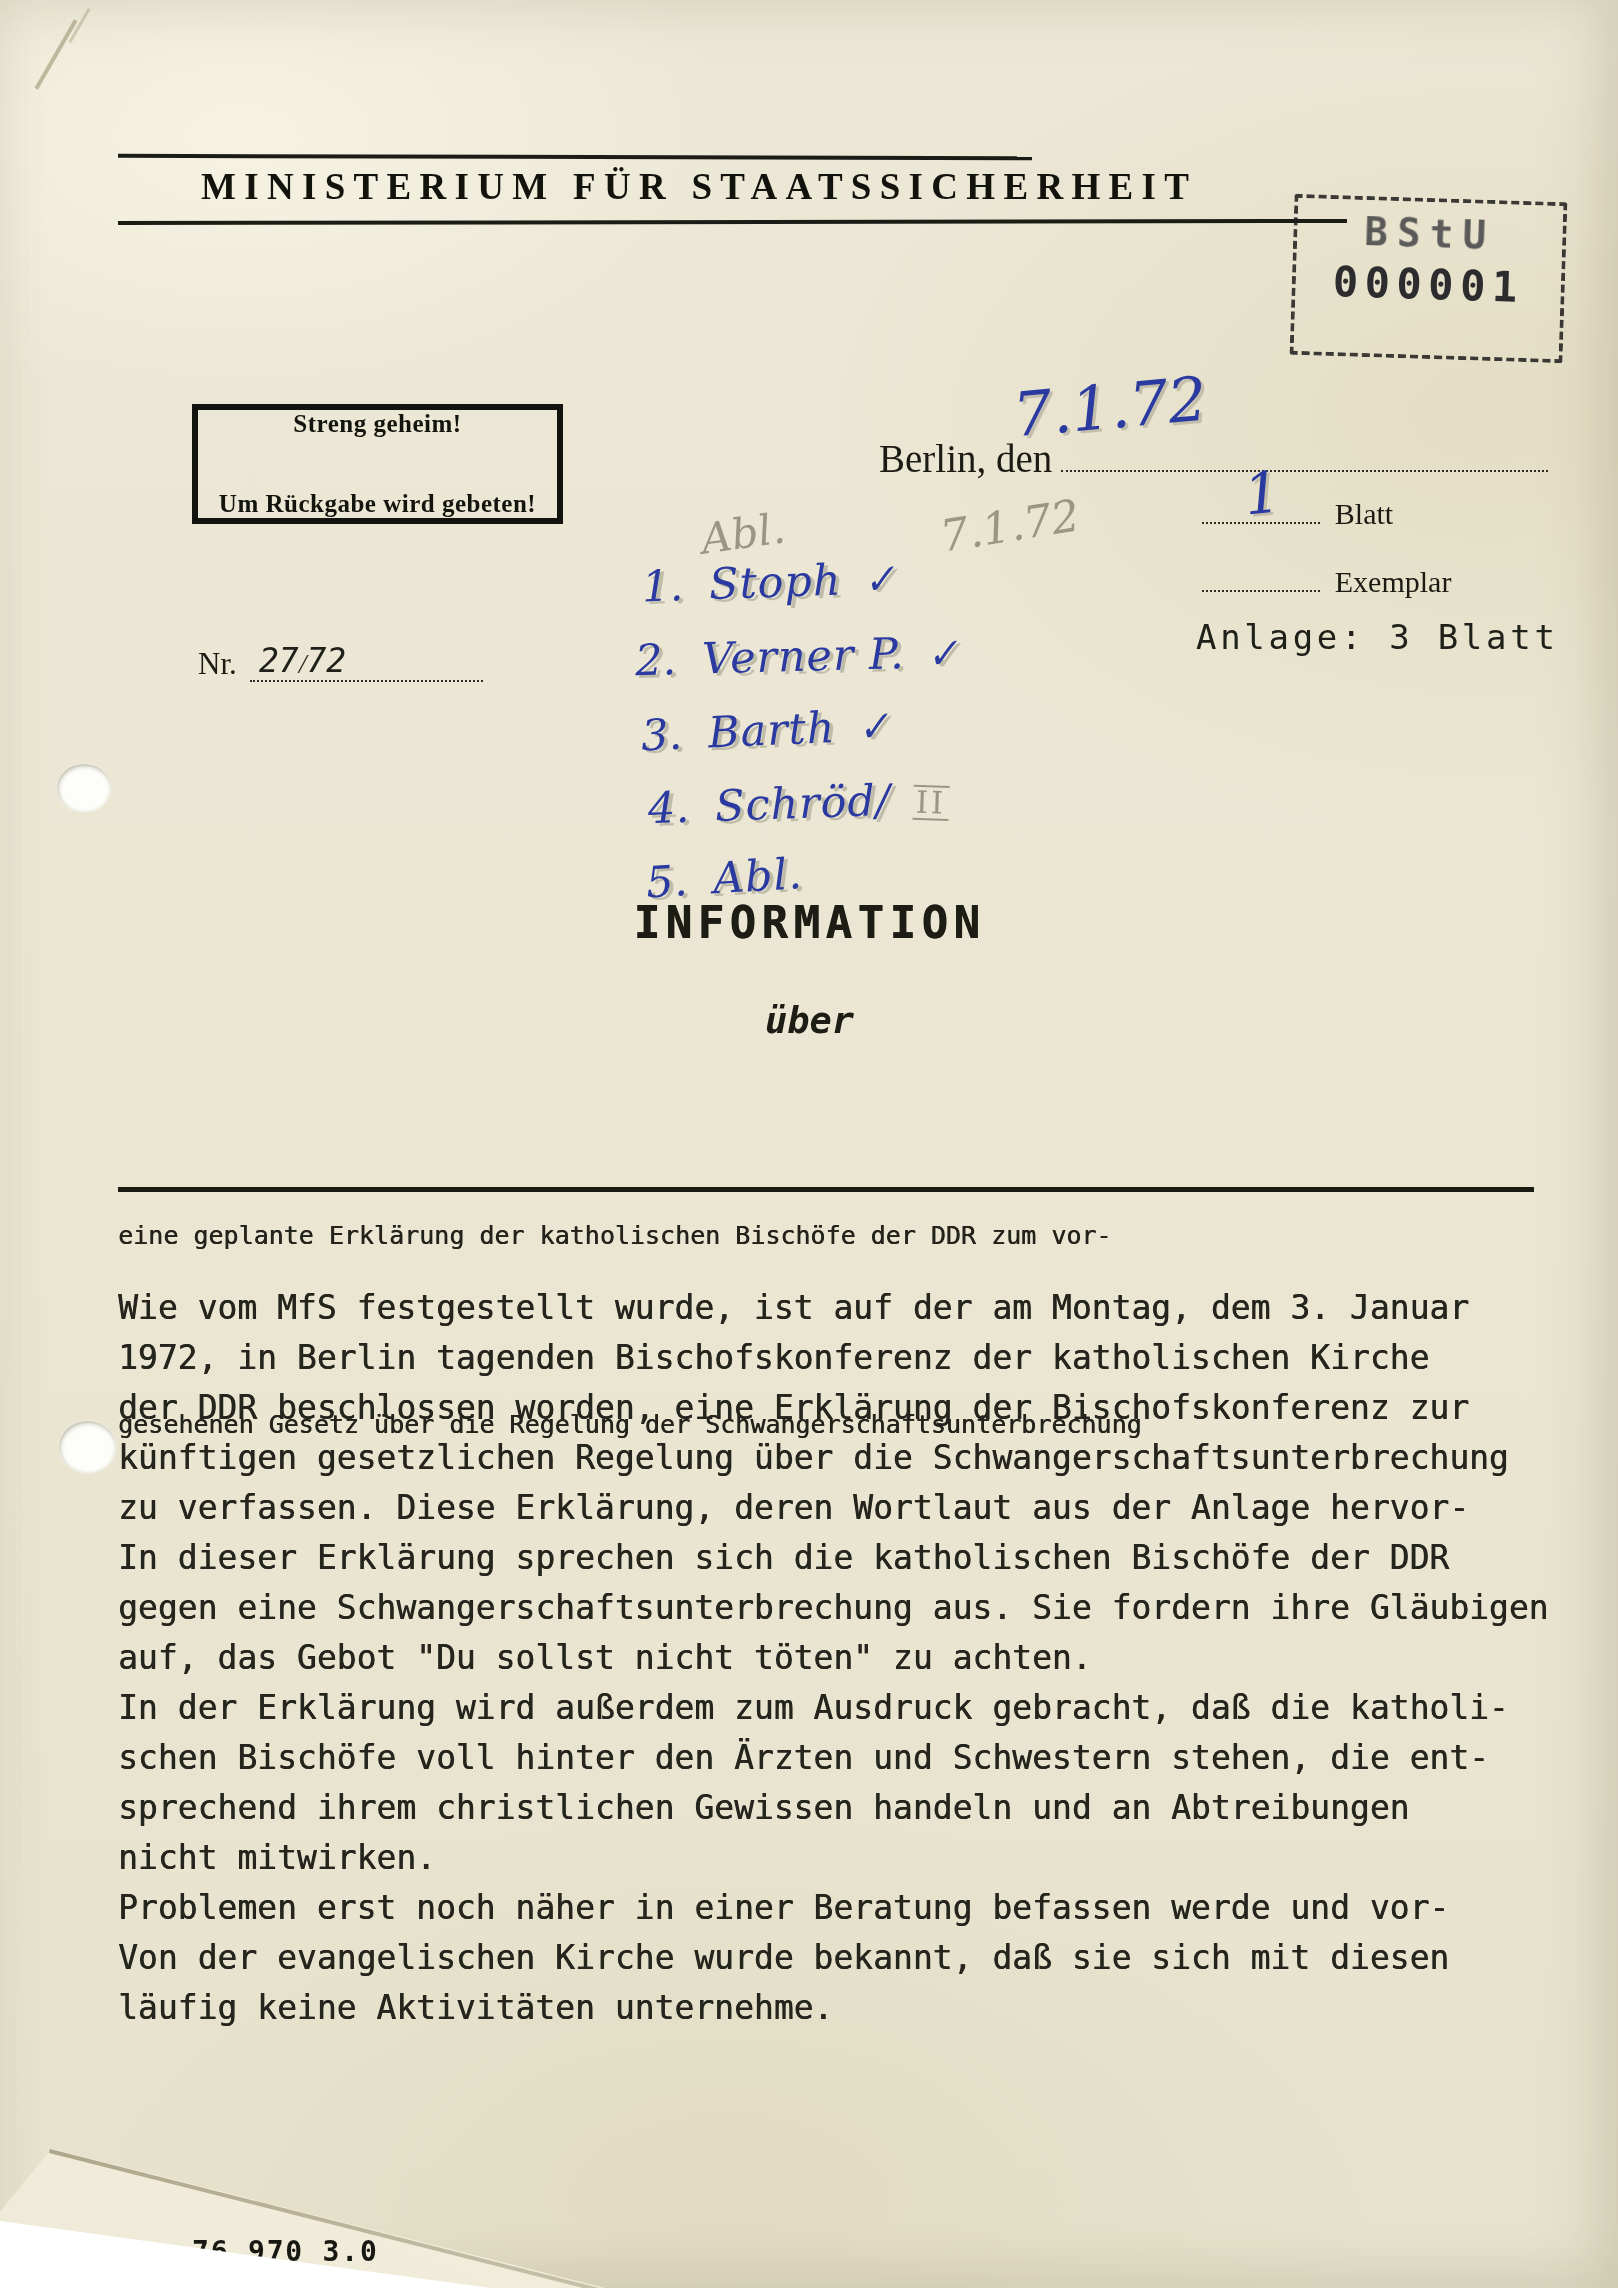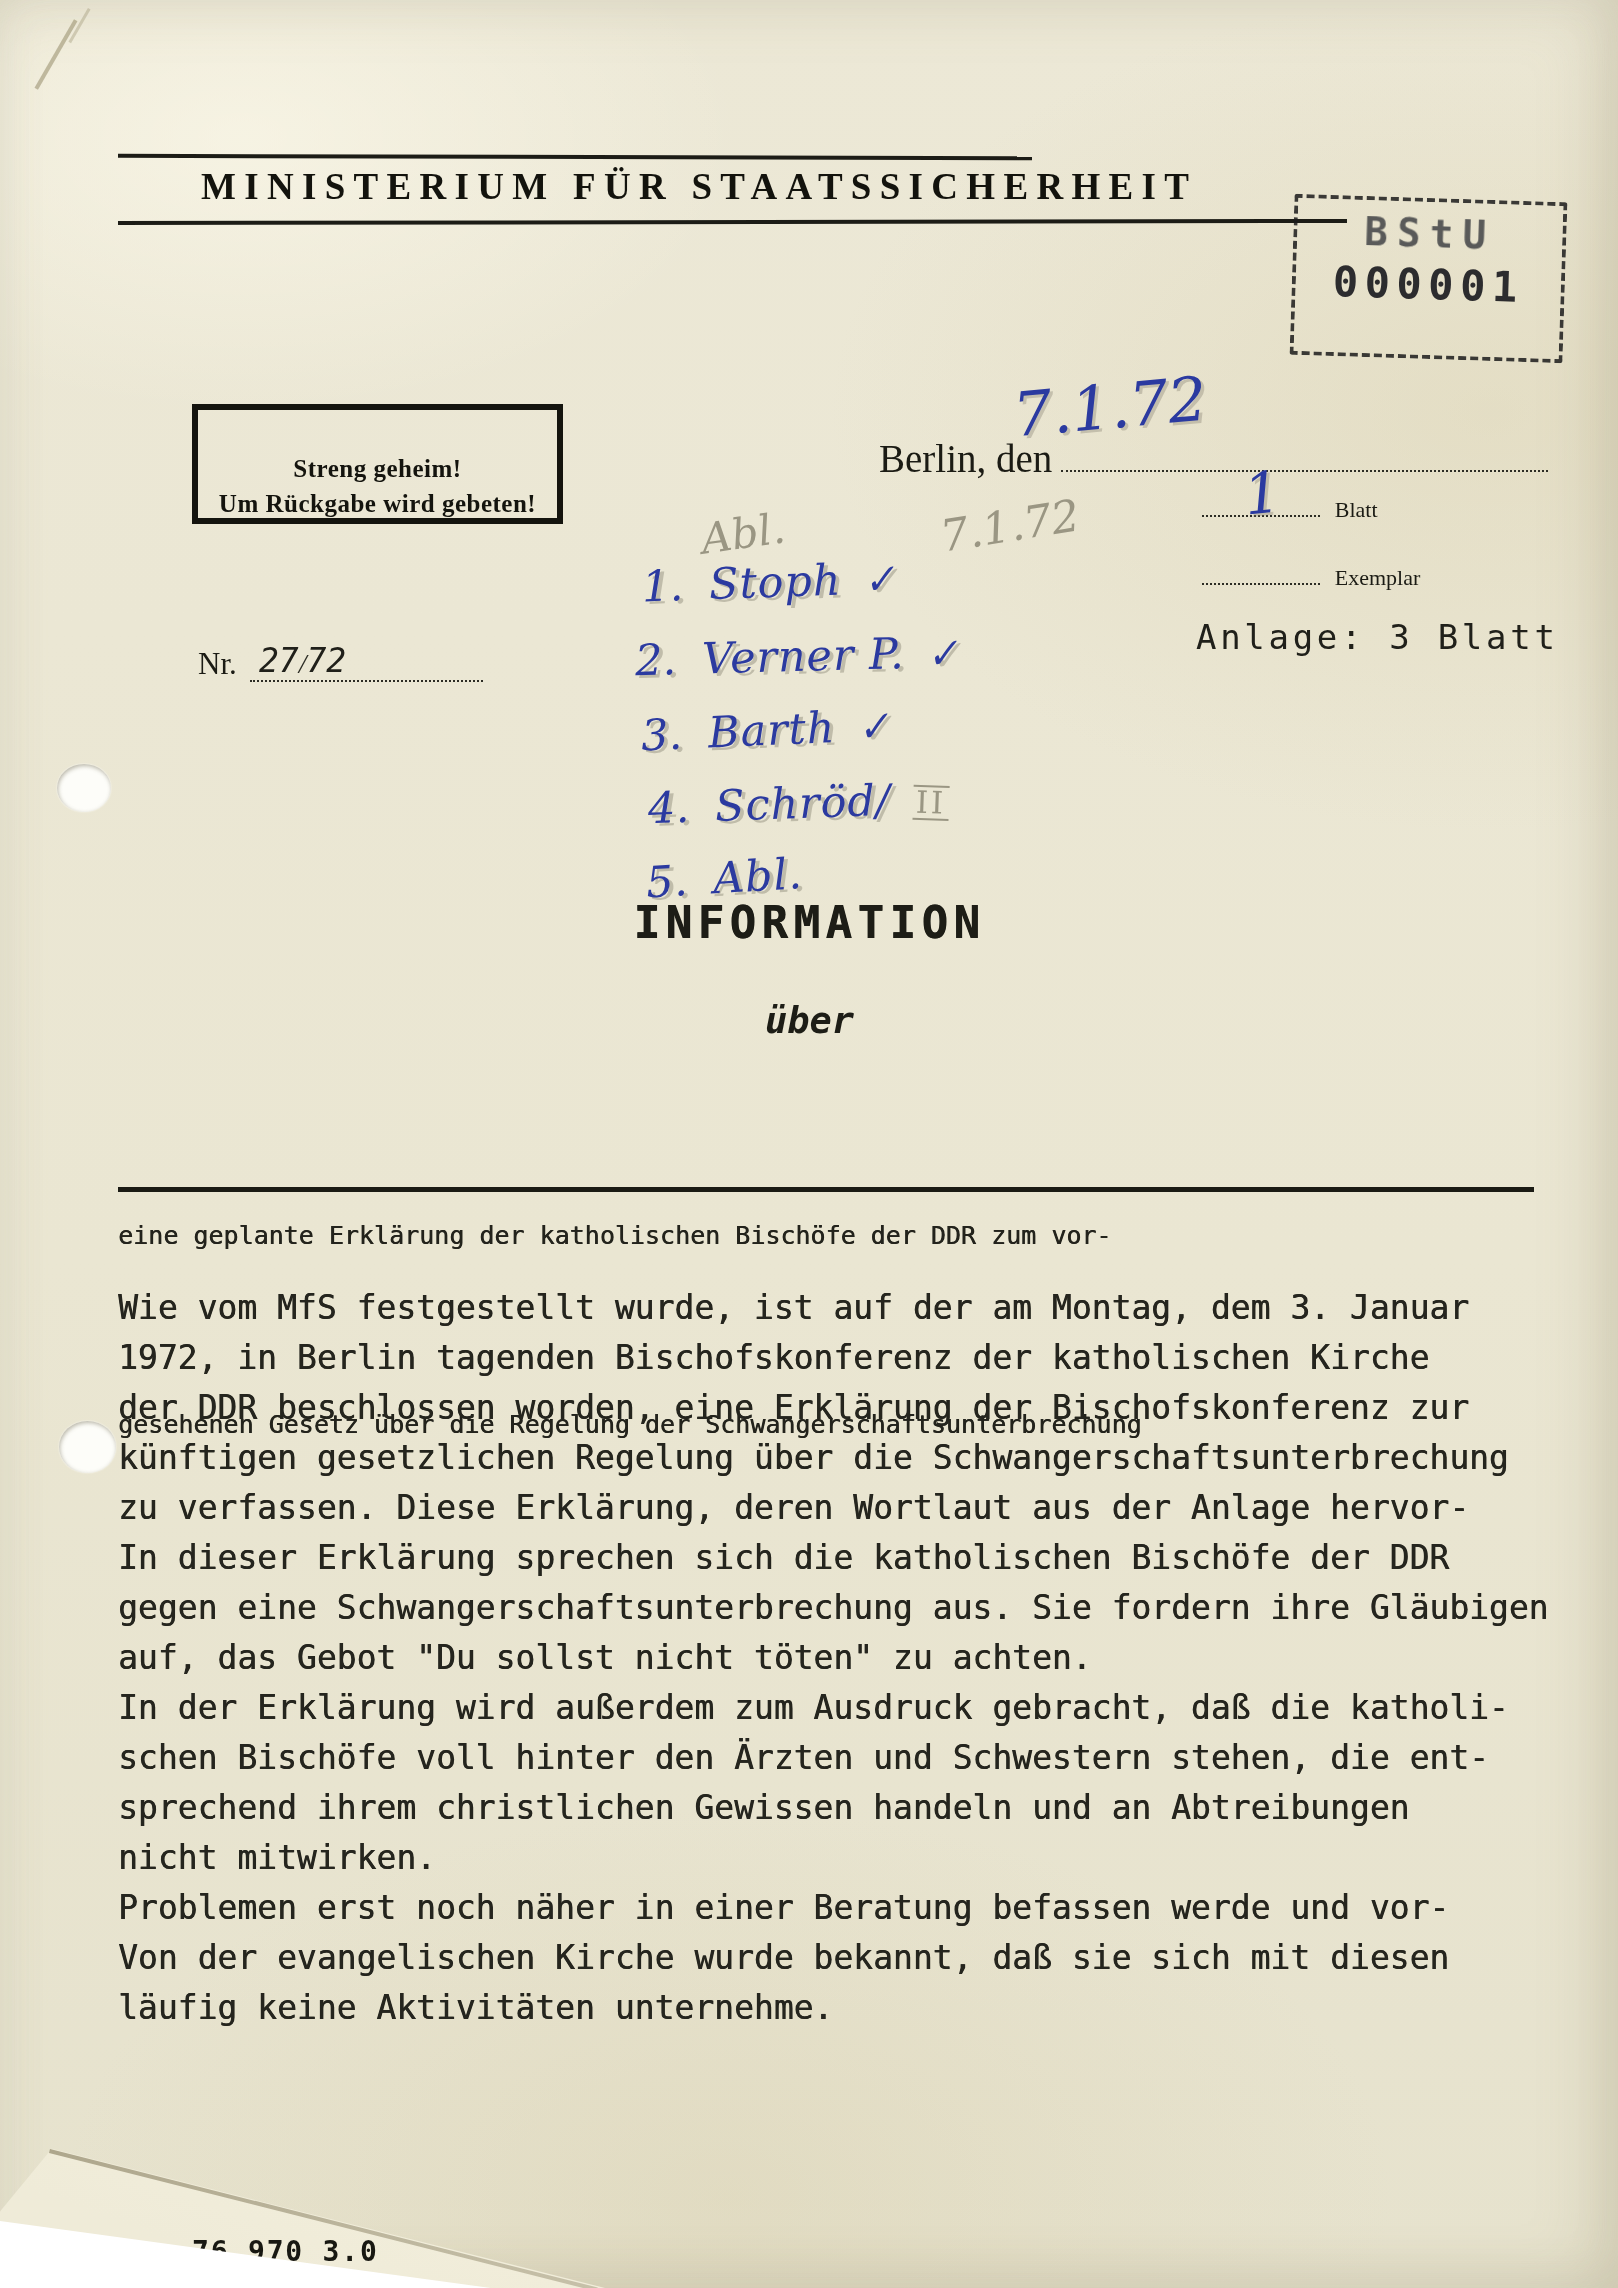--- a/index.html
+++ b/index.html
@@ -51,38 +51,38 @@
     display:flex;flex-direction:column;align-items:center;justify-content:flex-start;
   }
   .stamp-org{margin-top:9.2px;font-family:"DejaVu Sans Mono", monospace;font-weight:bold;font-size:39px;
     letter-spacing:9.2px;color:rgba(35,38,44,0.72);filter:blur(0.4px);}
   .stamp-number{margin-top:3.7px;font-family:"DejaVu Sans Mono", monospace;font-weight:bold;font-size:42px;
     letter-spacing:6.5px;color:rgba(18,18,24,0.88);}
   
   .secrecy-box{
     position:absolute;left:192px;top:404px;width:371px;height:120px;
     border:6.5px solid #14140e;
-    display:flex;flex-direction:column;align-items:center;justify-content:flex-end;gap:7.4px;
+    display:flex;flex-direction:column;align-items:center;justify-content:space-between;gap:7.4px;
   }
   .secrecy-line{font-family:"Liberation Serif", serif;font-weight:bold;font-size:25px;color:#14140e;letter-spacing:0.5px;}
   
   .date-row{position:absolute;left:879px;top:436px;white-space:nowrap;}
   .date-label{font-size:39px;color:#1b1b14;}
   .dotted{display:inline-block;border-bottom:2.8px dotted #2c2c24;vertical-align:baseline;}
   .date-dotted{width:487px;margin-left:9.2px;}
   .hw{font-family:"DejaVu Serif", serif;font-style:italic;color:#2b3aa0;
       text-shadow:2.8px 2.8px 0 rgba(128,124,108,0.35);white-space:nowrap;}
   .date-hw{position:absolute;left:1013px;top:371px;font-size:61px;transform:rotate(-5deg);z-index:3;}
   .pencil{font-family:"DejaVu Serif", serif;font-style:italic;color:#9a9683;white-space:nowrap;}
   .date-pencil{position:absolute;left:940px;top:500px;font-size:44px;transform:rotate(-9deg);}
   .copies-row{position:absolute;white-space:nowrap;}
   .blatt-row{left:1202px;top:497px;}
   .exemplar-row{left:1202px;top:565px;}
   .copies-dotted{width:118px;}
-  .copies-label{font-size:22px;color:#1b1b14;margin-left:14.8px;}
+  .copies-label{font-size:30px;color:#1b1b14;margin-left:14.8px;}
   .blatt-hw{position:absolute;left:1244px;top:460px;font-size:57px;transform:rotate(-6deg);z-index:3;}
   .anlage-note{position:absolute;left:1196px;top:617px;
       font-family:"DejaVu Sans Mono", monospace;font-size:34px;letter-spacing:3.7px;color:#20201a;white-space:nowrap;}
   
   .nr-row{position:absolute;left:198px;top:641px;white-space:nowrap;display:flex;align-items:flex-end;}
   .nr-label{font-size:31px;color:#1b1b14;margin-right:13px;}
   .nr-dotted{display:inline-flex;align-items:flex-end;justify-content:flex-start;
       width:233px;border-bottom:2.8px dotted #2c2c24;padding:0 9.2px;font-style:italic;}
   .nr-val{font-family:"DejaVu Sans Mono", monospace;font-size:33px;color:#20201a;}
   .nr-sep{font-size:28px;color:#2c2c24;}

